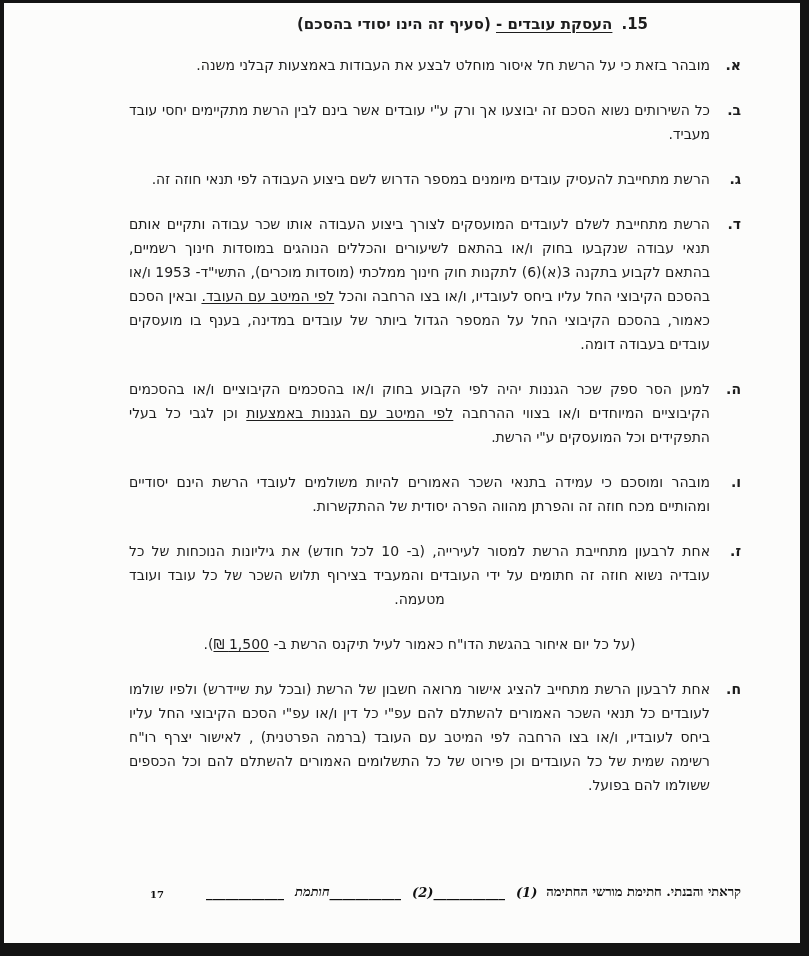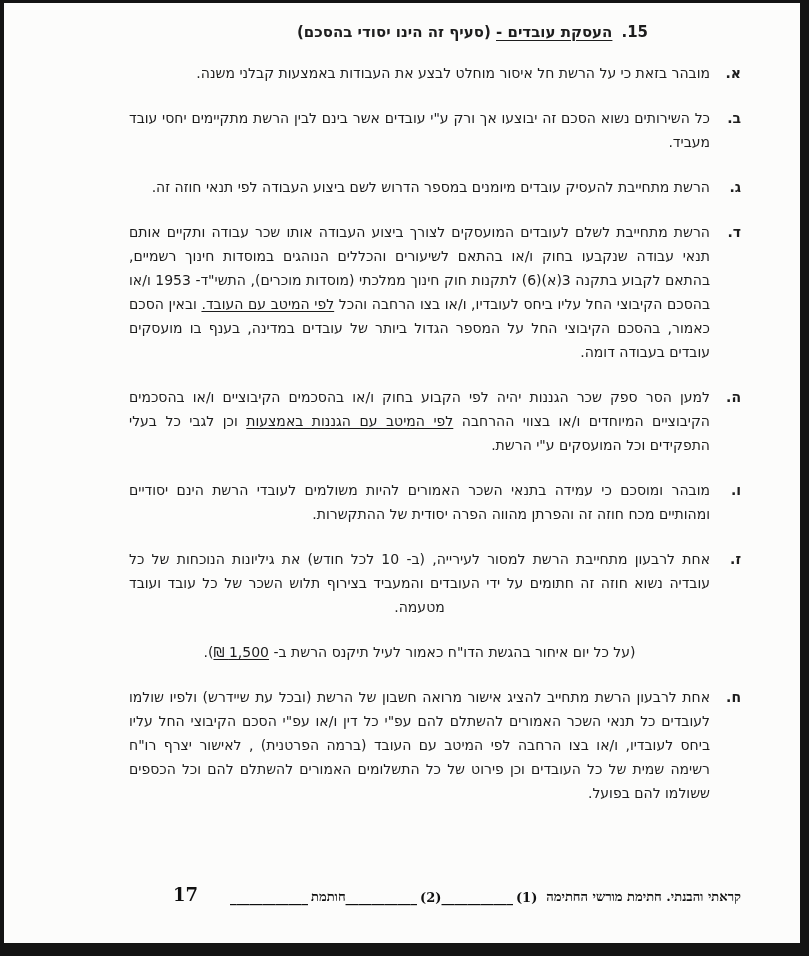--- a/index.html
+++ b/index.html
@@ -10,21 +10,21 @@
     background:#fcfcfb;
     border-style:solid;border-color:#141414;
     border-width:3px 9px 13px 4px;
     overflow:hidden;
     direction:rtl;
     font-family:"DejaVu Sans","Liberation Sans",sans-serif;
     color:#1d1d1d;
   }
   .content{padding:12px 59px 0 104px;}
   .heading{
-    margin:8px 93px 20px 0;
+    margin:0 93px 20px 0;
     font-size:15px;font-weight:700;
     white-space:nowrap;
   }
   .h-num{margin-left:9px;}
   .h-underline{text-decoration:underline;text-underline-offset:3px;}
   .items{display:block;}
   .item{
     display:flex;
     font-size:14px;line-height:24px;
     margin-bottom:21px;
@@ -33,24 +33,24 @@
   .text{flex:1;text-align:justify;text-align-last:right;margin-left:21px;}
   .text .b{font-weight:400;}
   .text .u{text-decoration:underline;text-underline-offset:2px;}
   .footer{
     position:absolute;top:881px;right:59px;left:10px;
     display:flex;align-items:flex-end;
     font-family:"DejaVu Serif","Liberation Serif","DejaVu Sans",serif;
     font-weight:700;font-size:13px;color:#101010;
     white-space:nowrap;
   }
-  .footer .lbl{margin-left:3px;}
+  .footer .lbl{margin-left:11px;font-style:italic;}
   .footer .ftext{margin-left:9px;}
   .footer .us{letter-spacing:0;font-weight:700;}
-  .footer .pageno{margin-right:32px;font-size:18px;}
+  .footer .pageno{margin-right:42px;font-size:10px;}
 </style>
 </head>
 <body>
 
 <div class="page">
   <div class="content">
 
     <div class="heading">
       <span class="h-num">15.</span><span class="h-underline">העסקת עובדים -</span><span> (סעיף זה הינו יסודי בהסכם)</span>
     </div>

